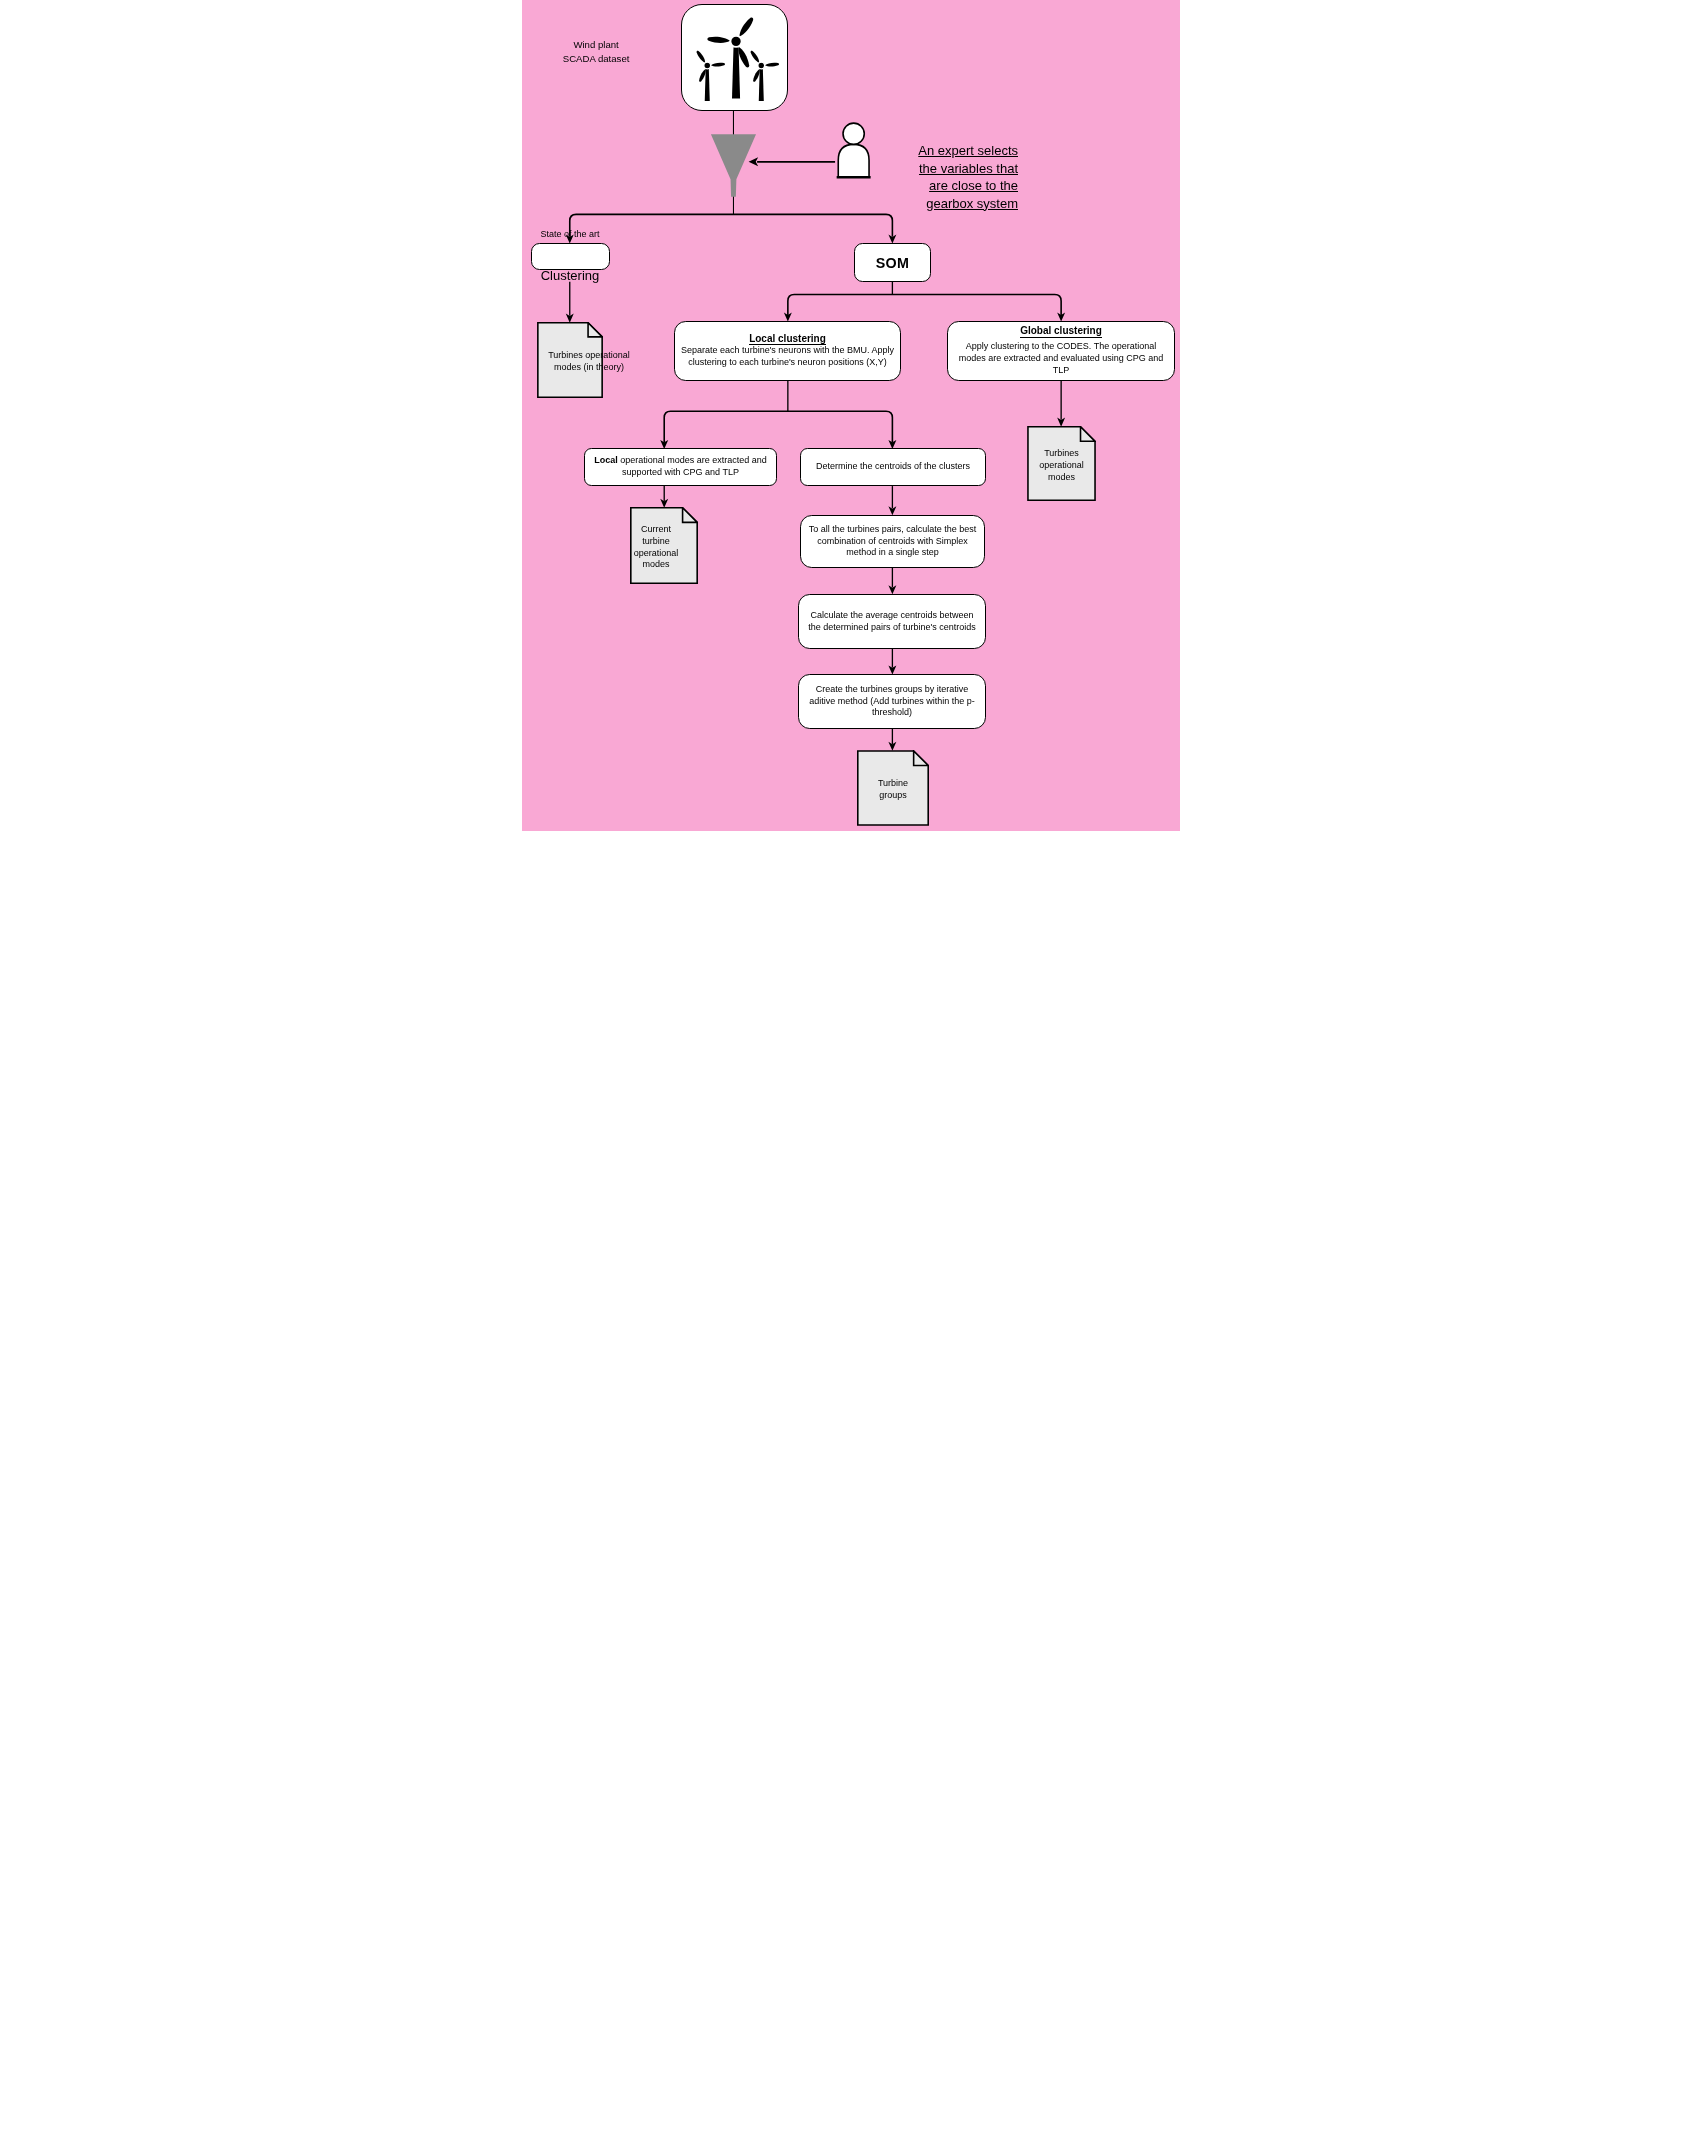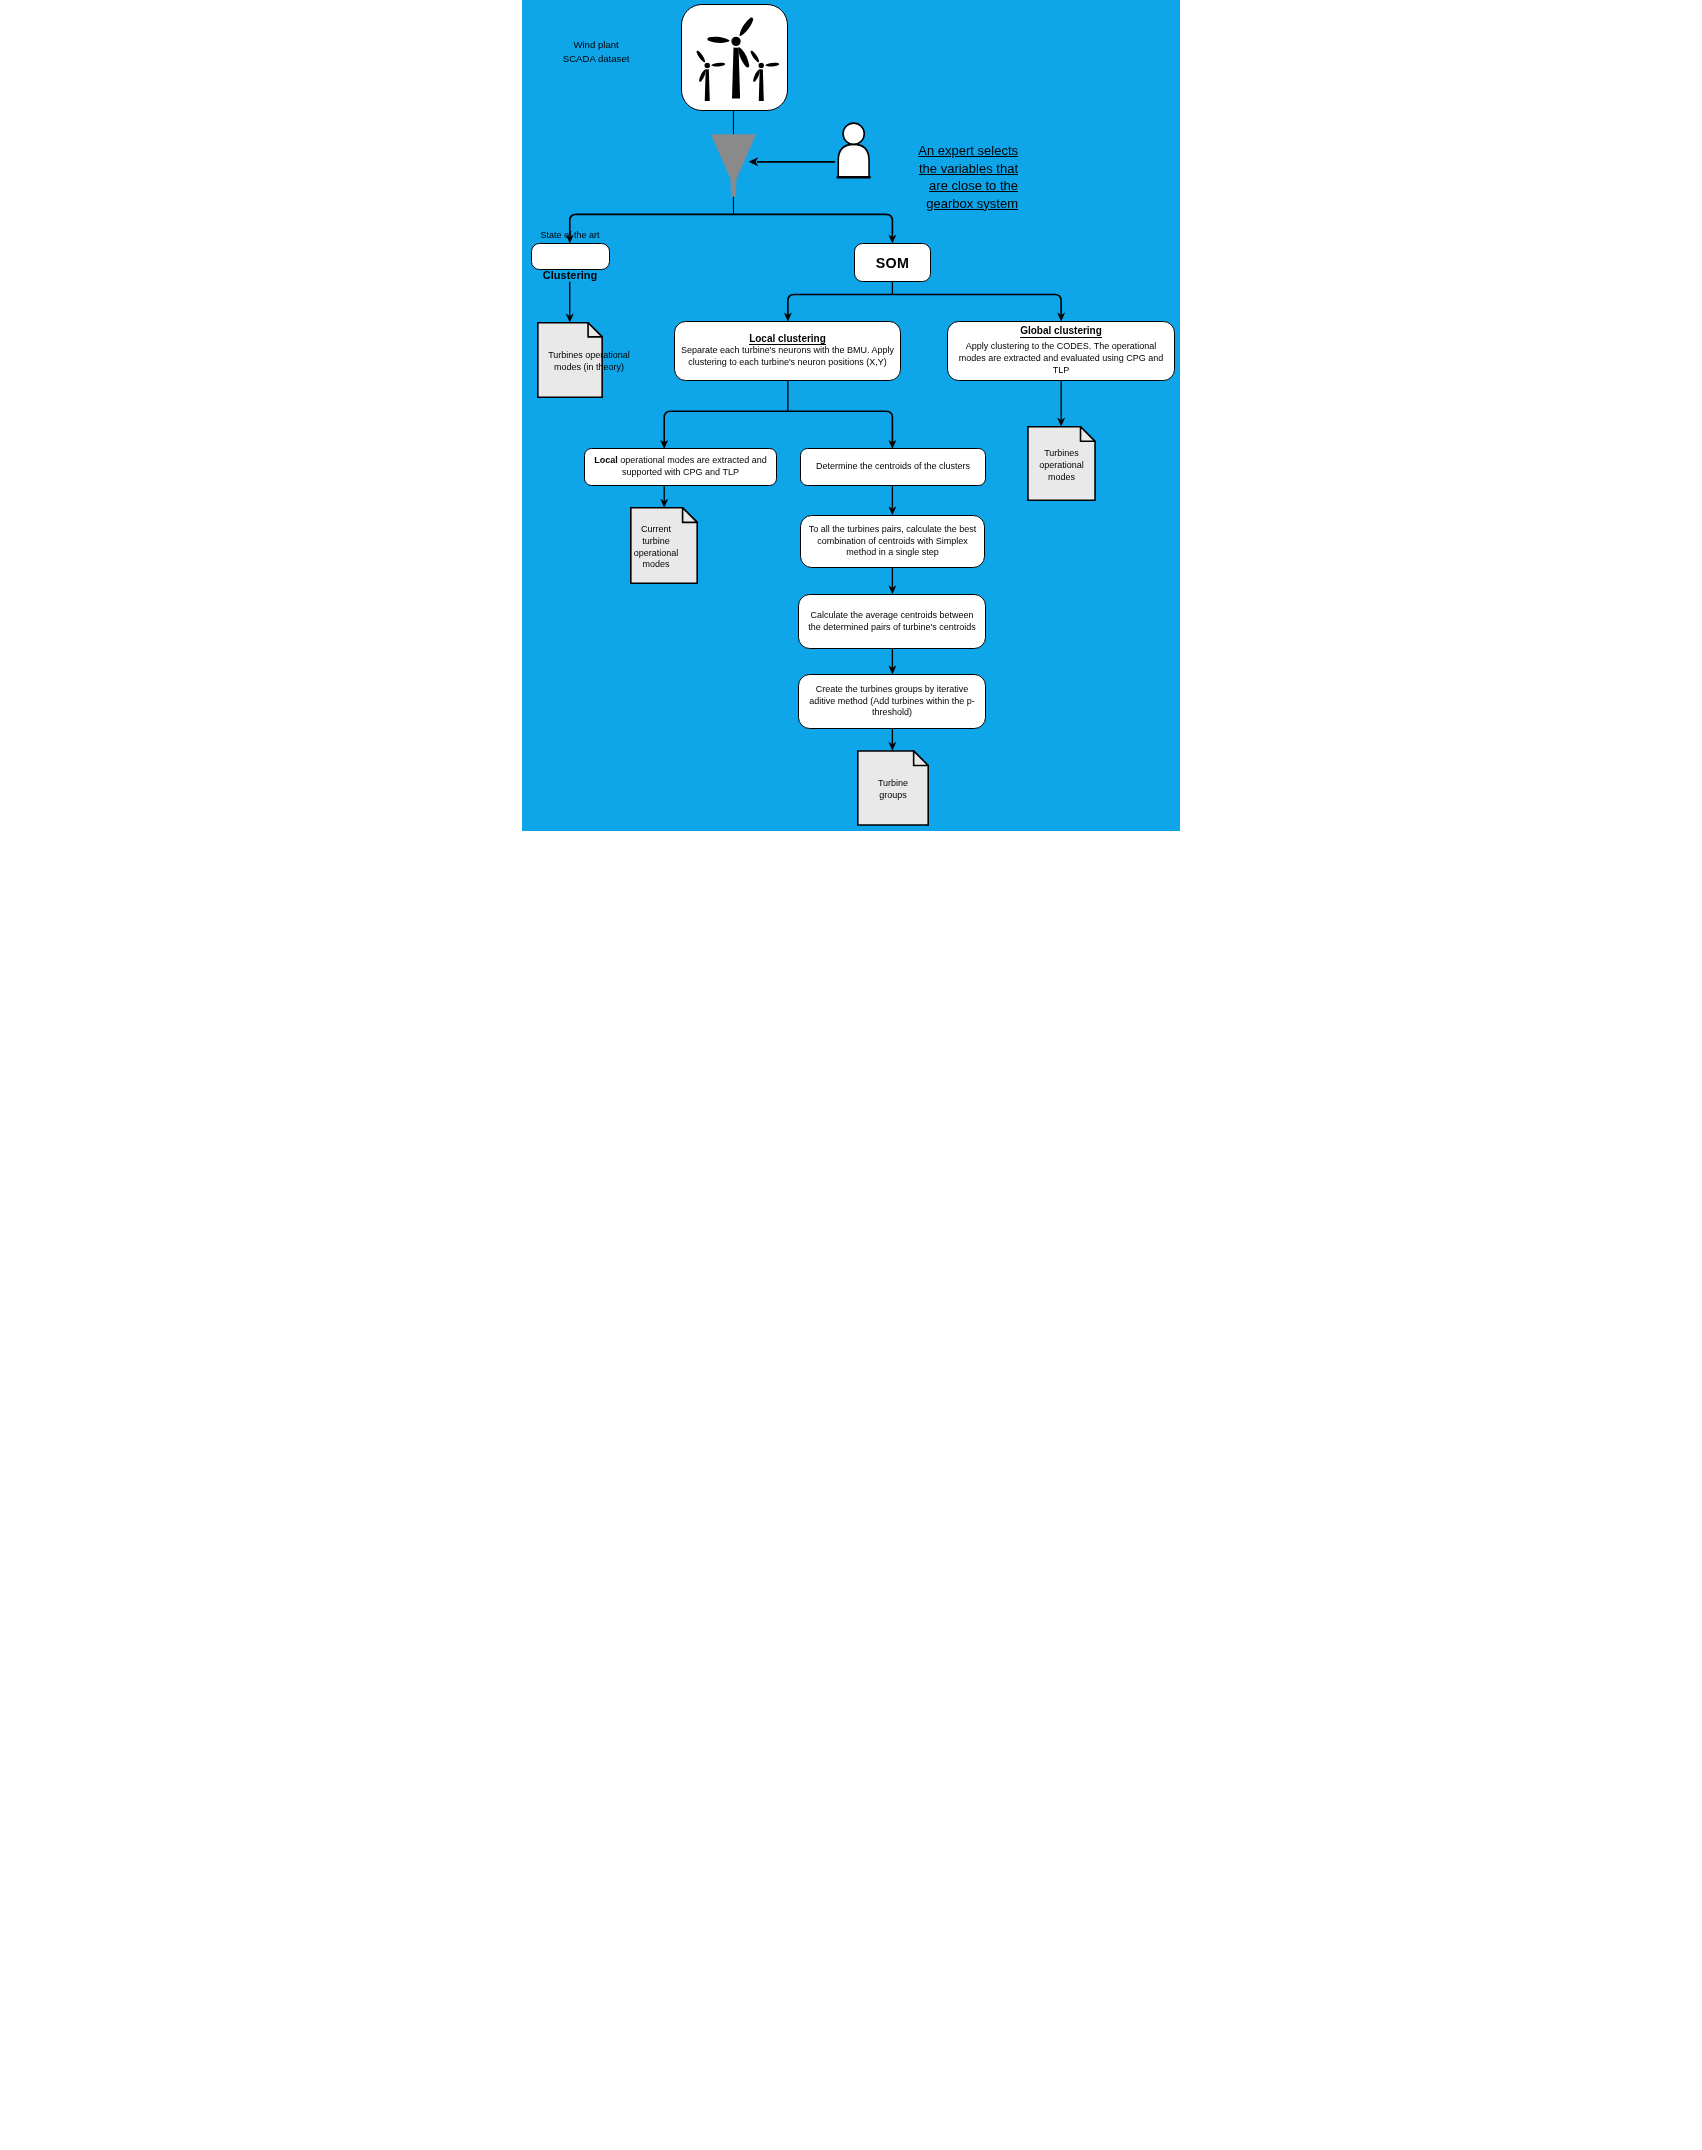--- a/index.html
+++ b/index.html
@@ -1,31 +1,31 @@
 <!DOCTYPE html>
 <html style="font-size:8.5px"><head>
 <meta charset="utf-8">
 <style>
   html,body{margin:0;padding:0;background:#ffffff;}
   body{font-family:"Liberation Sans", sans-serif;color:#000;}
-  #canvas{position:relative;width:658px;height:831px;margin:0 auto;background:#0ea5e9;overflow:hidden;}
+  #canvas{position:relative;width:658px;height:831px;margin:0 auto;background:#f9a8d4;overflow:hidden;}
   #wires{position:absolute;left:0;top:0;width:658px;height:831px;z-index:1;}
 
   .node{position:absolute;box-sizing:border-box;background:#fff;border:1.6px solid #000;
         display:flex;flex-direction:column;align-items:center;justify-content:center;
         text-align:center;z-index:2;padding:3.2px 5.3px;}
   .rounded-lg{border-radius:11.7px;}
   .rounded-md{border-radius:8.5px;}
   .rounded-sm{border-radius:7.4px;}
   .body-text{font-size:9px;line-height:1.32;}
   .node-title{font-size:10px;font-weight:bold;margin-bottom:1.6px;}
   .node-title .u{border-bottom:1.3px solid #000;padding-bottom:0.5px;}
   .lead-bold{font-weight:bold;}
   .state-line1{font-size:9px;line-height:1.3;}
-  .state-line2{font-size:11px;font-weight:bold;line-height:1.25;margin-top:28px;}
+  .state-line2{font-size:13px;font-weight:normal;line-height:1.25;margin-top:28px;}
   .som-label{font-size:14.3px;font-weight:bold;letter-spacing:0.3px;}
 
   .doc{position:absolute;z-index:2;}
   .doc svg{position:absolute;left:0;top:0;}
   .doc .doc-label{position:absolute;left:0;top:0;width:100%;height:100%;
         box-sizing:border-box;display:flex;align-items:center;justify-content:center;
         text-align:center;font-size:9px;line-height:1.3;padding:8.5px 7px 4.2px 7px;}
 
   .free-label{position:absolute;z-index:2;text-align:center;font-size:9.6px;line-height:1.45;}
   .note{position:absolute;z-index:2;text-align:right;font-size:13px;line-height:1.35;text-decoration:underline;}

